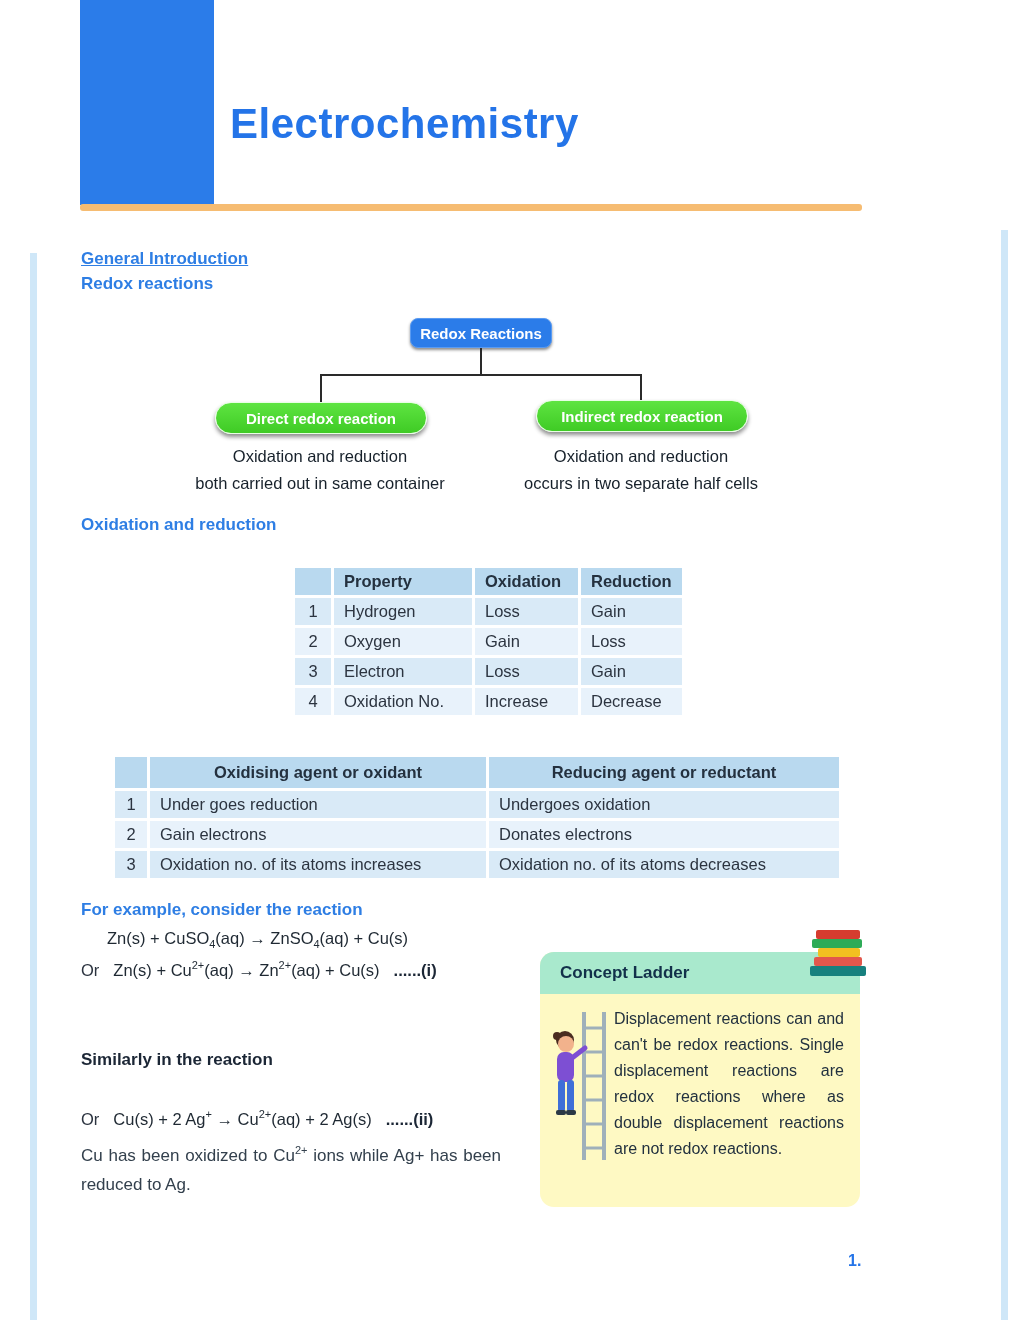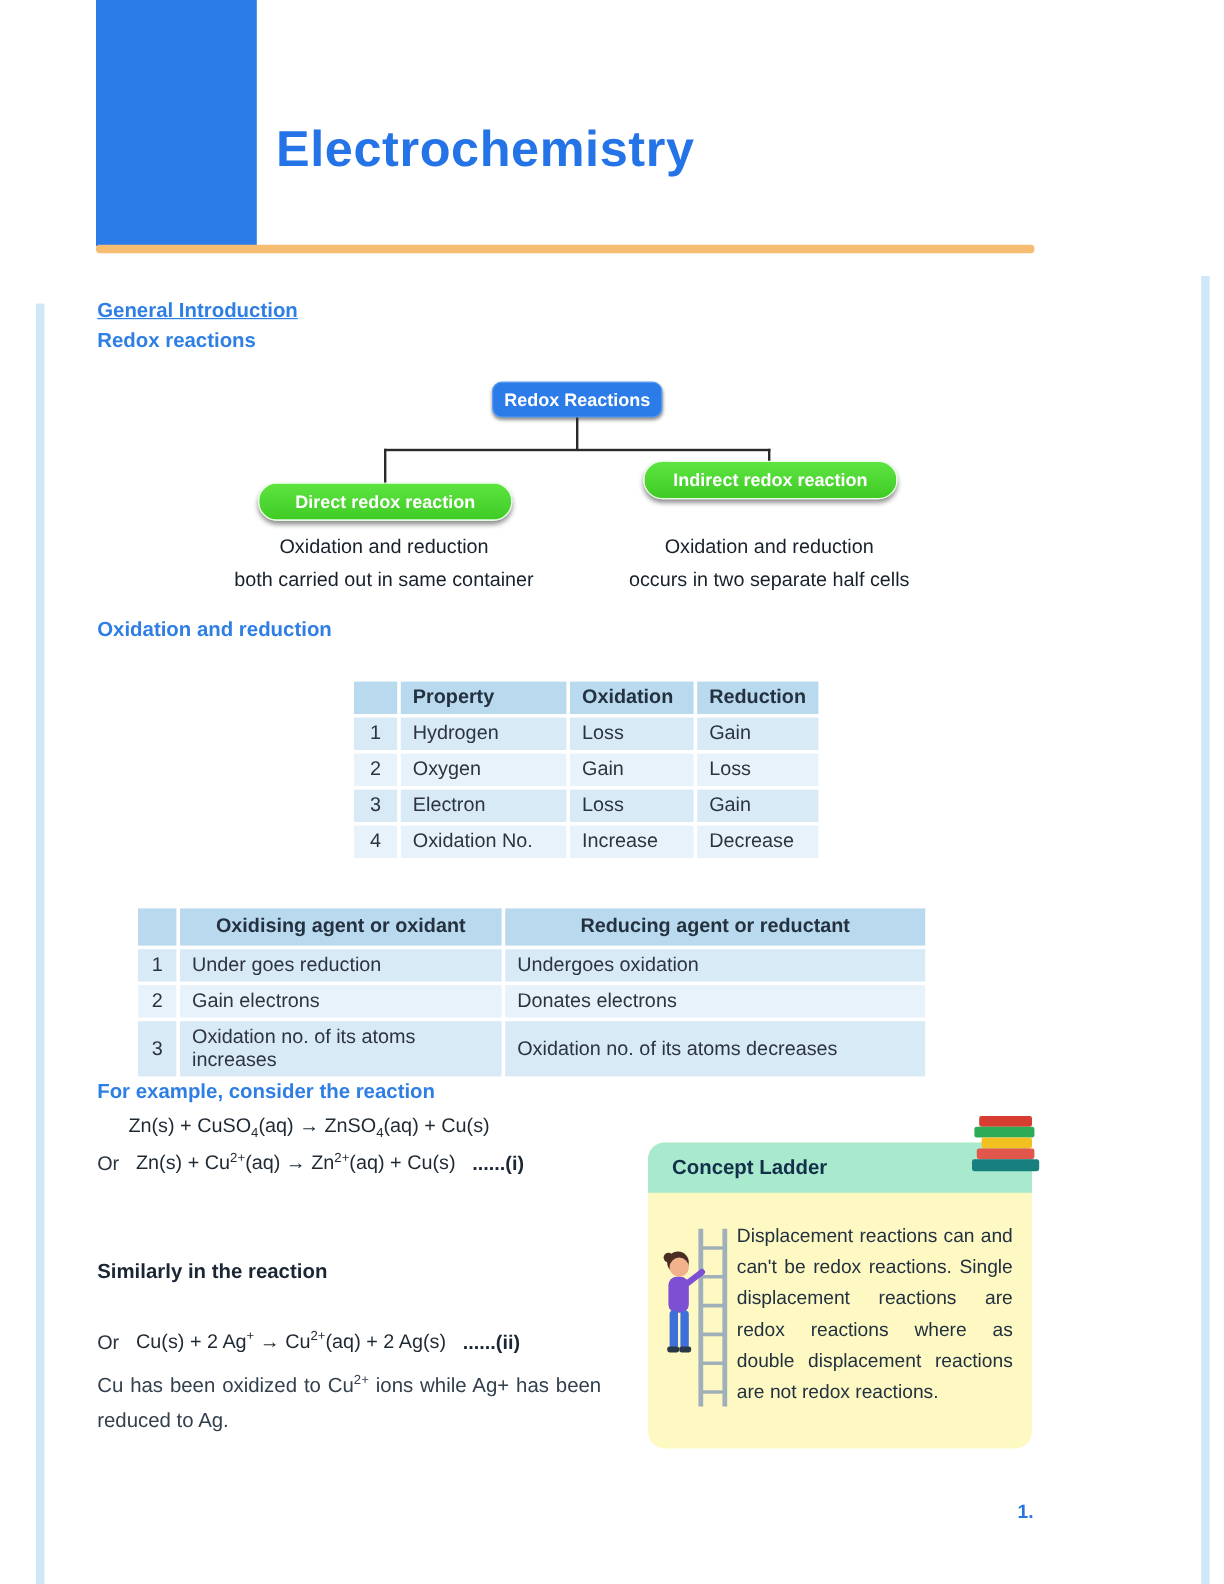--- a/index.html
+++ b/index.html
@@ -40,62 +40,62 @@
   .fc-dropr { left:640px; top:374px; width:2px; height:29px; }
   .fc-green {
     position:absolute; top:402px; width:212px; height:32px;
     background:linear-gradient(180deg,#5ee441 0%,#3fcb25 100%);
     border:1px solid #e8ffe4; border-radius:16px;
     color:#fff; font-weight:bold; font-size:15px;
     display:flex; align-items:center; justify-content:center;
     box-shadow:0 3px 4px rgba(0,0,0,.45);
   }
   .fc-left  { left:215px; }
-  .fc-right { left:536px; top:384px; }
+  .fc-right { left:536px; top:400px; }
   .fc-desc { position:absolute; top:443px; text-align:center; font-size:16.5px; color:#17212b; line-height:27px; }
   .fc-desc-left  { left:170px; width:300px; }
   .fc-desc-right { left:483px; width:316px; }
 
   
   table.tbl { position:absolute; border-collapse:separate; border-spacing:3px; font-size:16.5px; color:#2c3440; }
   .tbl th { background:#b9d9ef; color:#24313f; font-weight:bold; padding:4px 10px; }
   .tbl td { background:#d9eaf7; padding:4px 10px; }
   .tbl tbody tr:nth-child(even) td { background:#e8f2fb; }
   .tbl .num { text-align:center; }
   #table1 { left:292px; top:565px; }
   #table1 th { text-align:left;margin-left:27px; }
   #table1 .c0 { width:36px; }
   #table1 .c1 { width:138px; }
   #table1 .c2 { width:103px; }
   #table1 .c3 { width:100px; }
   #table2 { left:112px; top:754px; }
   #table2 th { text-align:center; padding:6px 10px; }
   #table2 .c0 { width:32px; }
-  #table2 .c1 { width:268px; }
+  #table2 .c1 { width:336px; }
   #table2 .c2 { width:350px; }
 
   
   .eqline { position:absolute; font-size:16.5px; color:#1f2933; display:flex; align-items:baseline; }
   .eqline .or { margin-right:14px; color:#2c3440; }
   .eqline .eq-ref { font-weight:bold; margin-left:14px; color:#1b2635; }
   sub,sup { font-size:11px; }
   .para { position:absolute; width:420px; font-size:17px; line-height:29px; text-align:justify; color:#33404d; }
   .h-dark { position:absolute; font-size:17px; font-weight:bold; color:#1b2635; }
 
   
   .concept-box {
     position:absolute; left:540px; top:952px; width:320px; height:255px;
     background:#fef9c3; border-radius:14px;
   }
   .concept-header {
     height:42px; background:#a9e9cd; border-radius:14px 14px 0 0;
     display:flex; align-items:center; padding-left:20px;
     font-size:17px; font-weight:bold; color:#12304a;
   }
-  .concept-body { display:flex; padding:24px 16px 10px 8px; }
+  .concept-body { display:flex; padding:12px 16px 10px 8px; }
   .concept-body svg { flex:0 0 62px; }
   .concept-text { flex:1; font-size:16px; line-height:26px; text-align:justify; color:#22313f; margin-left:4px; }
 
   .books-icon { position:absolute; left:808px; top:930px; }
 
   .page-number { position:absolute; left:848px; top:1252px; font-size:16px; font-weight:bold; color:#2474e8; }
 </style>
 </head>
 <body>
 

